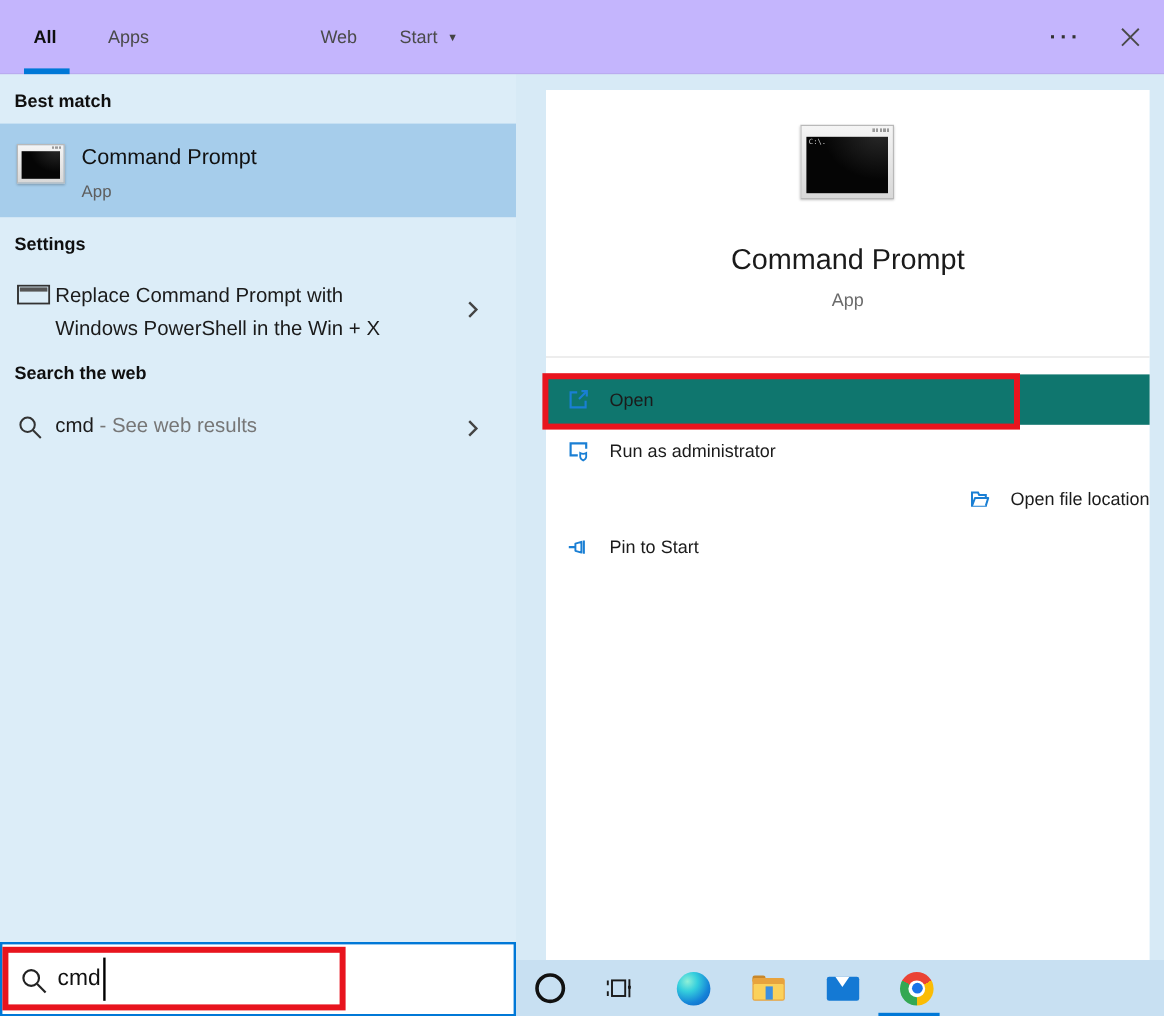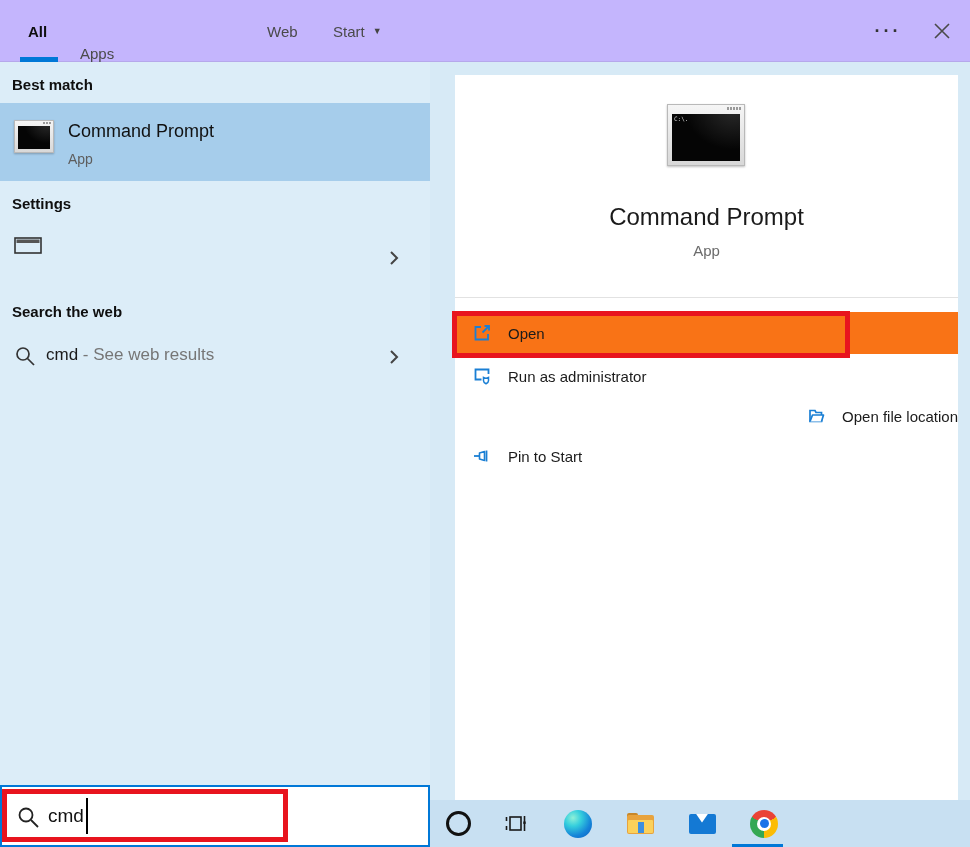--- a/index.html
+++ b/index.html
@@ -39,21 +39,21 @@
   
   #rightbg{left:430px;top:62px;width:540px;height:738px;background:#d7eaf6;}
   #card{left:455px;top:75px;width:503px;height:725px;background:#ffffff;}
   #big-cmd{left:212px;top:29px;width:78px;height:62px;}
   #pv-title{left:0;top:128px;width:503px;text-align:center;font-size:24px;color:#1a1a1a;}
   #pv-sub{left:0;top:167px;width:503px;text-align:center;font-size:15px;color:#6b6b6b;}
   #pv-divider{left:0;top:222px;width:503px;height:1px;background:#e2e2e2;}
   .action-row{position:absolute;left:0;width:503px;height:40px;display:flex;align-items:center;}
   .action-row .aicon{margin-left:17px;width:20px;height:20px;flex:0 0 20px;}
   .action-row .alabel{margin-left:16px;font-size:15px;color:#1b1b1b;}
-  .action-row.hl{background:#f97316;}
+  .action-row.hl{background:#0f766e;}
 
   
   .annotation{border:5px solid #e8141e;background:transparent;pointer-events:none;z-index:50;}
 
   
   #searchbox{left:0;top:785px;width:430px;height:62px;background:#ffffff;border:2px solid #0078d7;}
   #search-input{position:absolute;left:46px;top:10px;width:230px;height:38px;border:none;outline:none;font-size:19px;color:#111;font-family:inherit;background:transparent;padding:0;}
   #caret{left:86px;top:798px;width:1.5px;height:36px;background:#000;z-index:60;}
 
   
@@ -74,21 +74,21 @@
   #tb-underline{left:302px;top:44px;width:51px;height:3px;background:#0078d7;position:absolute;}
   svg{display:block;}
 </style>
 </head>
 <body>
 
 <div id="topbar" class="abs">
   <div class="tab active" style="left:28px;">
       <span>All</span>
     </div>
-  <div class="tab" style="left:80px;align-items:flex-end;">
+  <div class="tab" style="left:90px;">
       <span>Apps</span>
     </div>
   <div class="tab" style="left:267px;">
       <span>Web</span>
     </div>
   <div class="tab" style="left:333px;">
     <span>Start</span>
     <span class="caret">▼</span>
   </div>
   <div id="tab-underline" class="abs"></div>
@@ -115,20 +115,24 @@
     <div id="bm-sub" class="abs">App</div>
   </div>
 
   <div class="sec-header" style="top:133px;">Settings</div>
 
   <div id="settings-row" class="abs">
     <svg class="abs" style="left:14px;top:12px;" width="28" height="17" viewBox="0 0 28 17">
       <rect x="1" y="1" width="26" height="15" fill="none" stroke="#333" stroke-width="1.6"></rect>
       <rect x="2.5" y="2.5" width="23" height="3.5" fill="#555"></rect>
     </svg>
+    <div id="settings-text" class="abs">
+      <div>Replace Command Prompt with</div>
+      <div>Windows PowerShell in the Win + X</div>
+    </div>
     <svg class="chevron" style="top:25px;" viewBox="0 0 16 16">
       <path d="M5 2 L11 8 L5 14" fill="none" stroke="#444" stroke-width="2"></path>
     </svg>
   </div>
 
   <div class="sec-header" style="top:241px;">Search the web</div>
 
   <div id="web-row" class="abs">
     <svg class="abs" style="left:14px;top:12px;" width="22" height="22" viewBox="0 0 22 22">
       <circle cx="9" cy="9" r="6" fill="none" stroke="#333" stroke-width="1.7"></circle>

